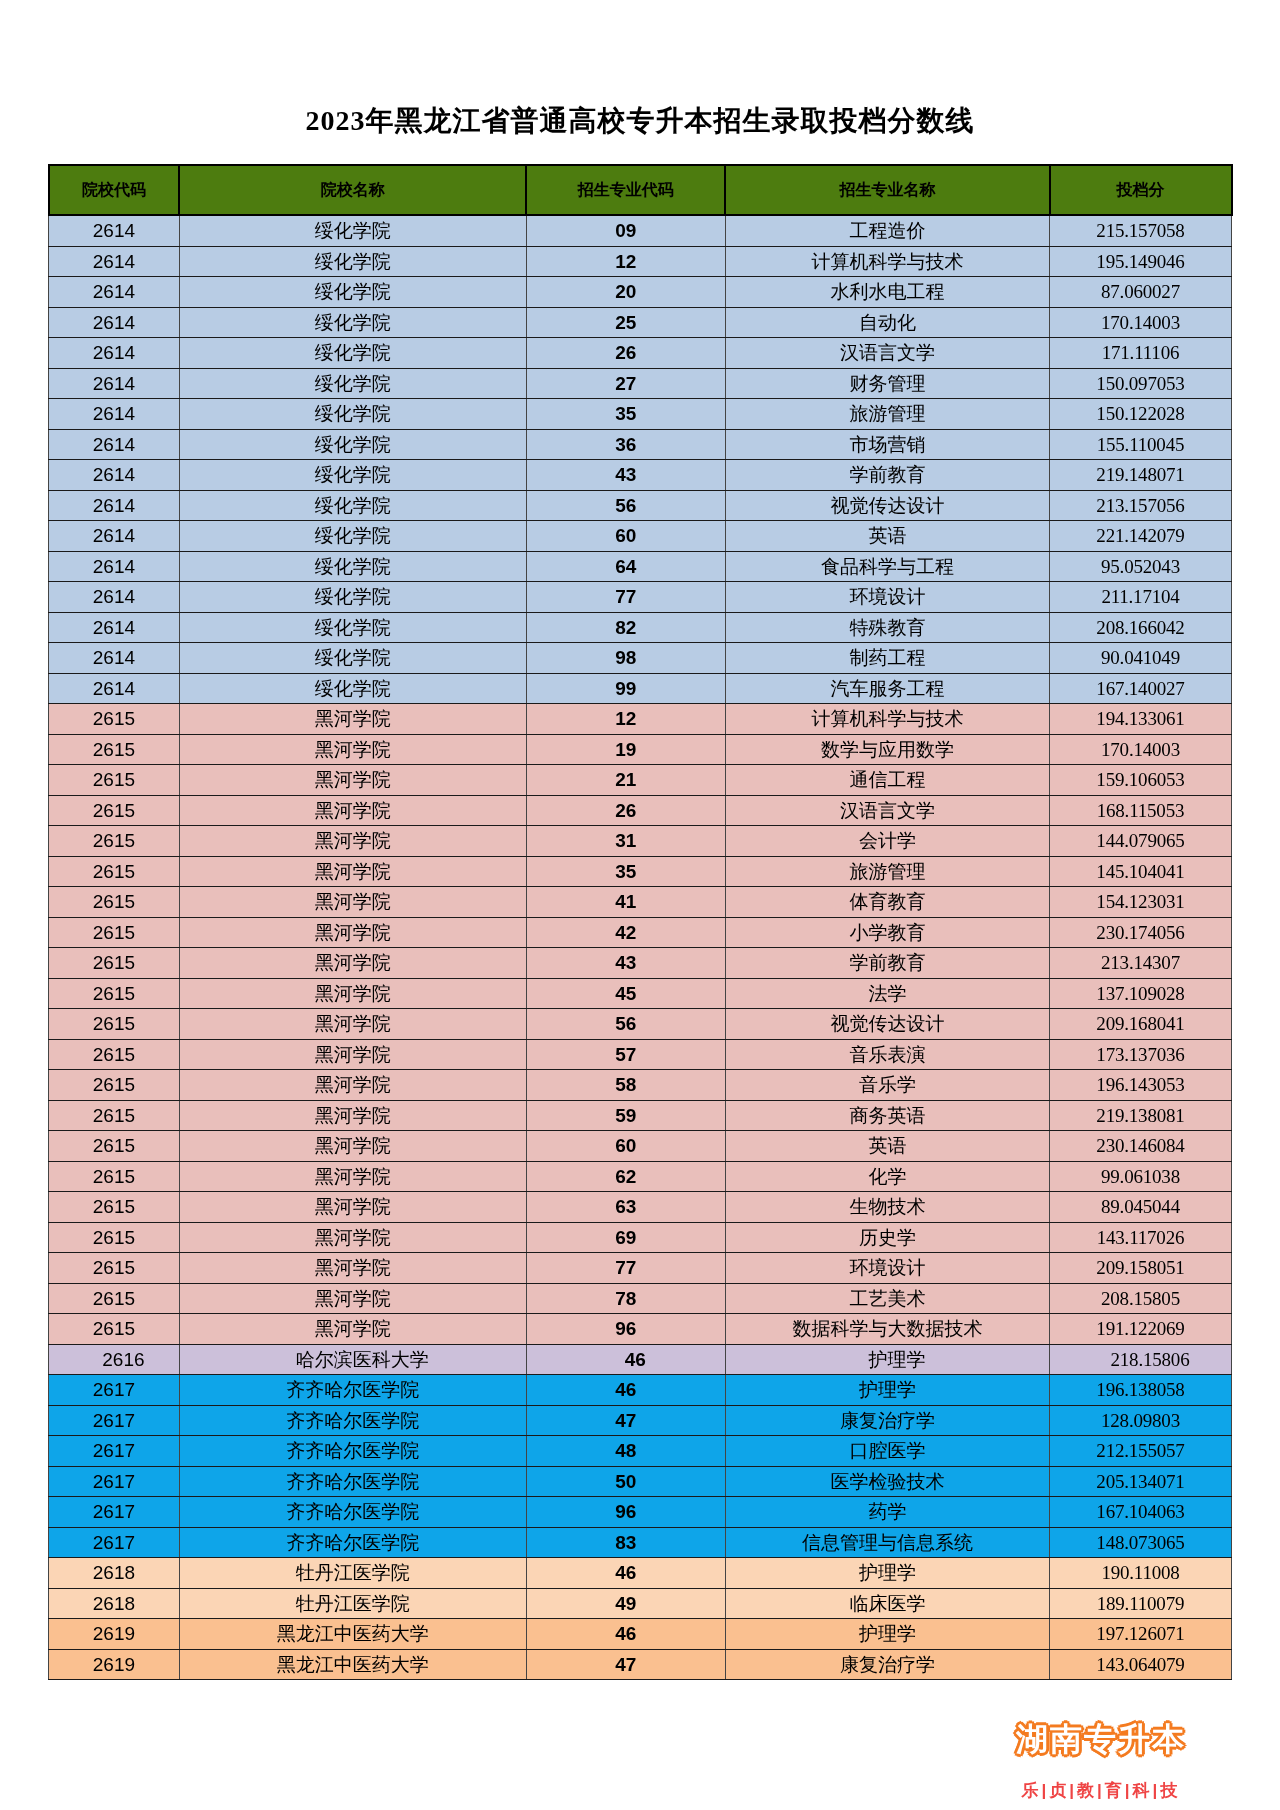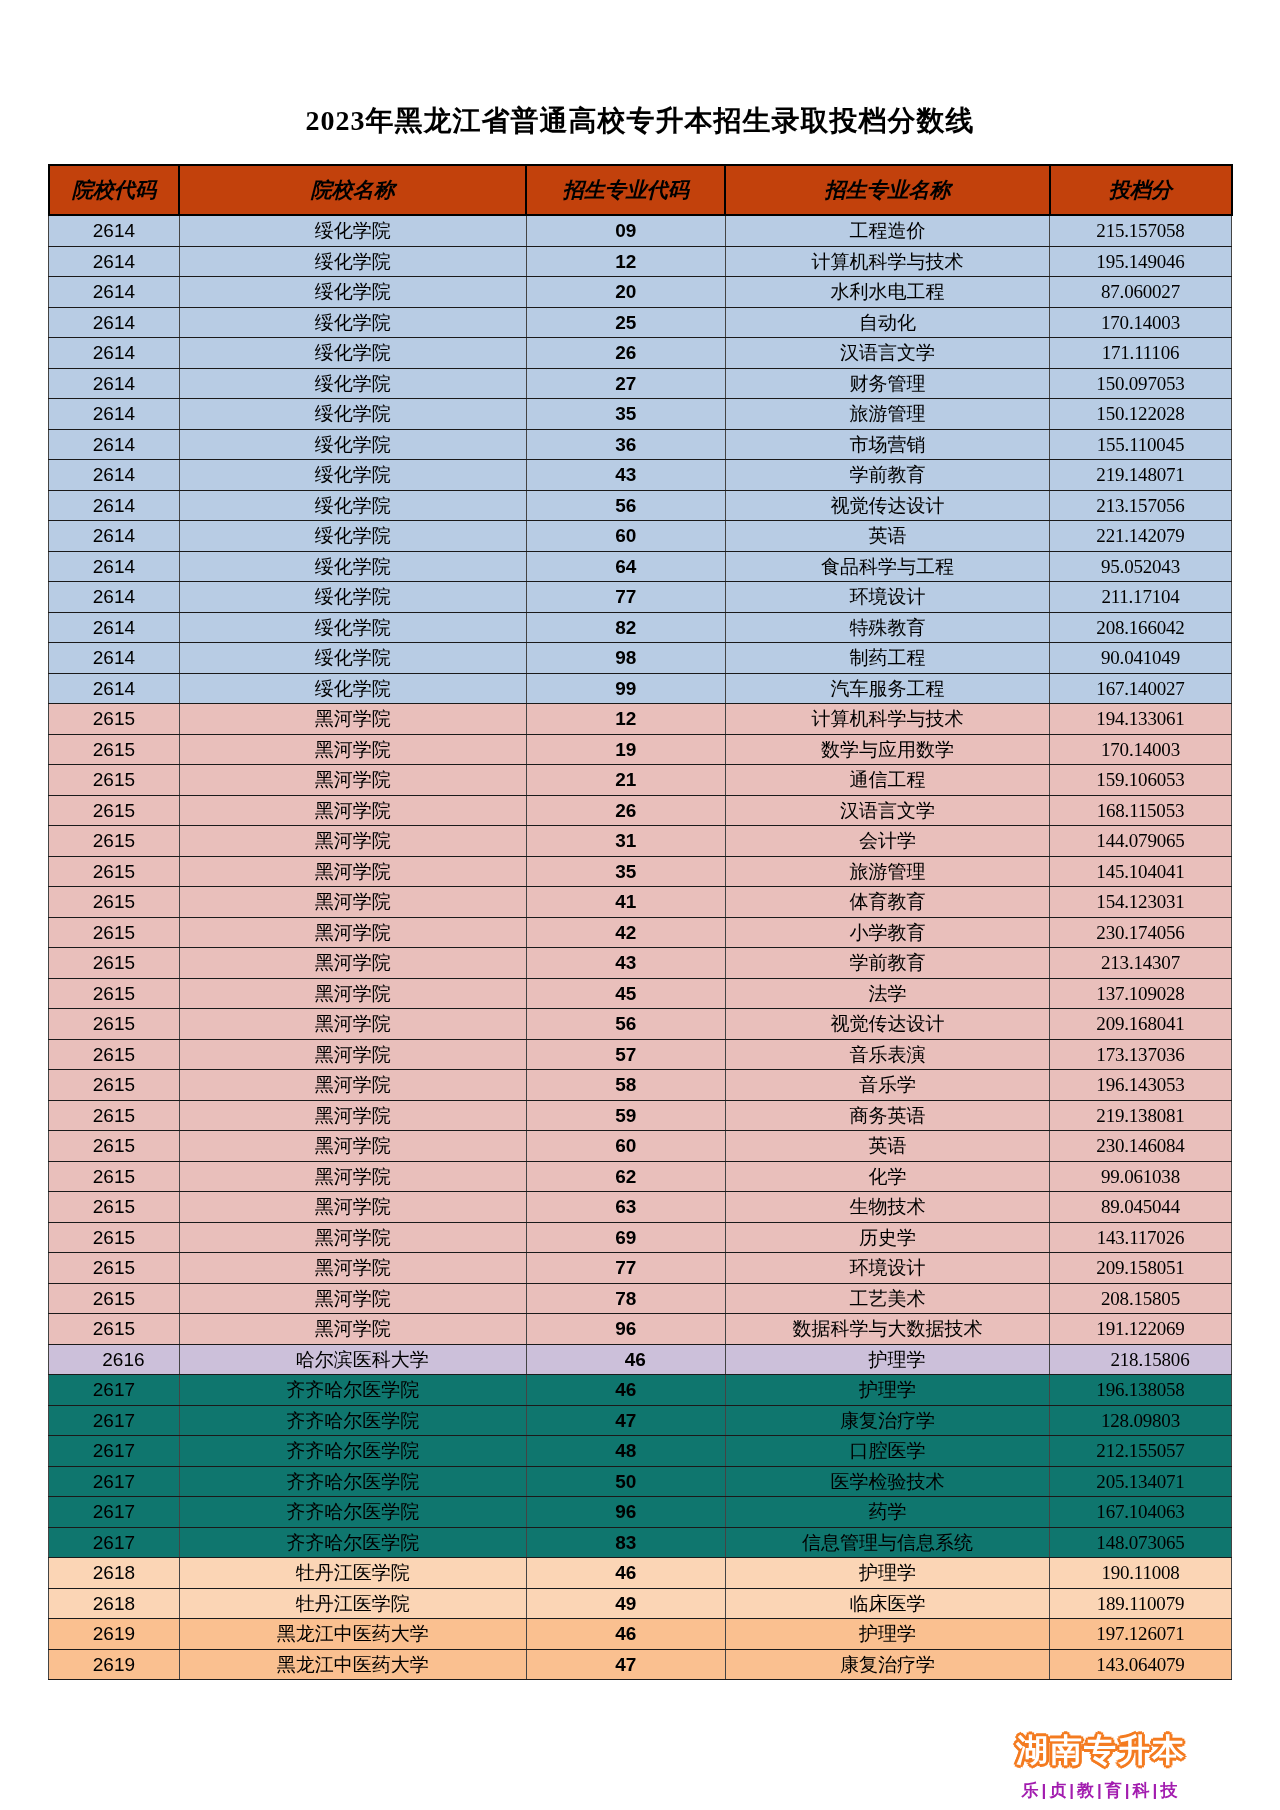--- a/index.html
+++ b/index.html
@@ -47,27 +47,26 @@
   table.score-table td{
     border:1px solid #000;
     text-align:center;
     padding:0;
     height:29.5px;
     line-height:29.5px;
     white-space:nowrap;
     overflow:hidden;
   }
   table.score-table thead th{
-    background:#c2410c;
+    background:#4d7c0f;
     font-weight:bold;
-    font-size:21px;
+    font-size:16px;
     height:48px;
     line-height:48px;
     border-width:2px;
-    font-style:italic;
   }
   table.score-table tbody td{
     border-top:1px solid #1a1a1a;
     border-bottom:1px solid #1a1a1a;
     border-left:1px solid #444;
     border-right:1px solid #444;
   }
   td.score-cell{
     font-family:Liberation Serif, serif;
     font-size:19px;
@@ -80,21 +79,21 @@
   td.mcode-cell{
     font-family:"Liberation Sans","DejaVu Sans",sans-serif;
     font-size:19px;
     font-weight:bold;
     margin-top:38px;
   }
   
   tr.g-blue   td{background:#b8cce4;}
   tr.g-pink   td{background:#e9bfbb;}
   tr.g-purple td{background:#ccc0da;padding-left:19px;}
-  tr.g-teal   td{background:#0f766e;text-align:center;}
+  tr.g-teal   td{background:#0ea5e9;text-align:center;}
   tr.g-peach  td{background:#fbd5b5;}
   tr.g-orange td{background:#fac090;}
 
   .watermark{
     position:absolute;
     right:14px;
     bottom:8px;
     width:330px;
     text-align:center;
     pointer-events:none;
@@ -108,25 +107,25 @@
     letter-spacing:2px;
     text-shadow:
       -2px -2px 0 #f47b20, 2px -2px 0 #f47b20,
       -2px  2px 0 #f47b20, 2px  2px 0 #f47b20,
       -3px  0   0 #f47b20, 3px  0   0 #f47b20,
        0   -3px 0 #f47b20, 0    3px 0 #f47b20;
     line-height:1;
     display:block;
   }
   .watermark .wm-sub{
-    margin-top:13px;
+    margin-top:24px;
     font-family:"Liberation Sans","DejaVu Sans",sans-serif;
     font-size:17px;
     font-weight:bold;
-    color:#a21caf;
+    color:#ef4444;
     letter-spacing:3px;
     display:block;
   }
 </style>
 </head>
 <body>
 
 <div class="page">
 
   <h1 class="doc-title">2023年黑龙江省普通高校专升本招生录取投档分数线</h1>

